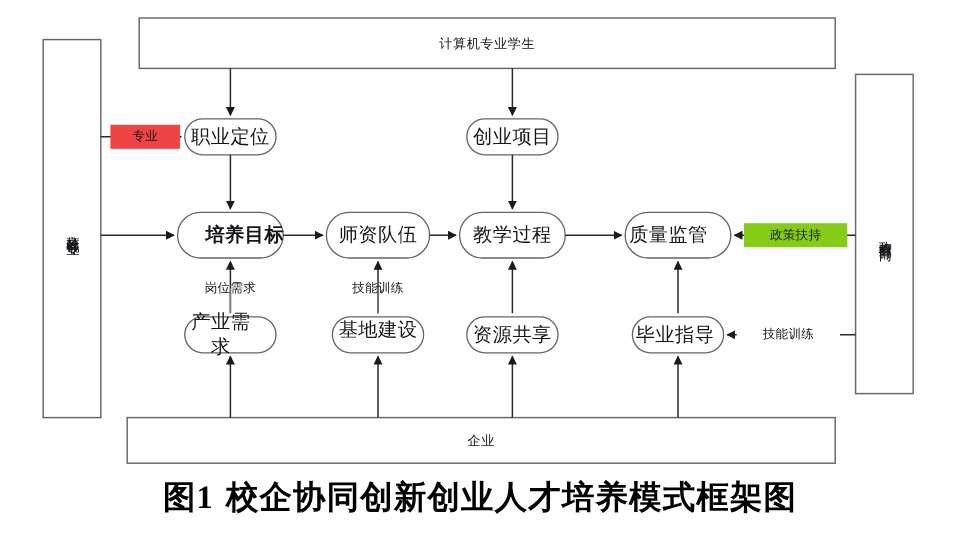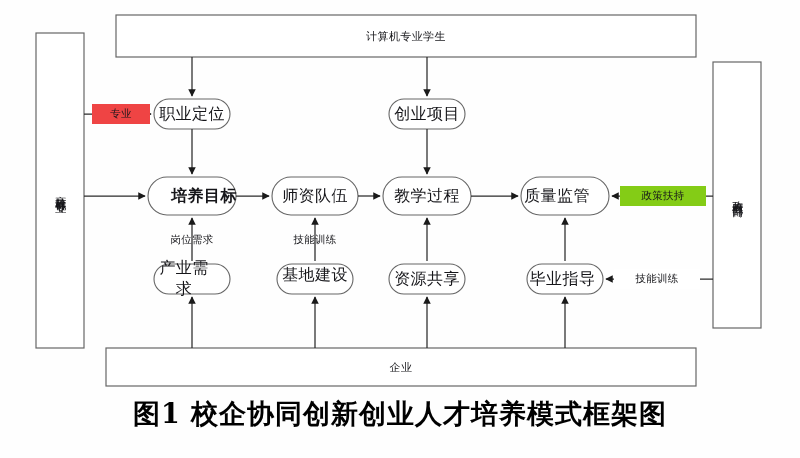--- a/index.html
+++ b/index.html
@@ -59,20 +59,21 @@
     text-align: center;
     font-family: "DejaVu Serif", "Liberation Serif", serif;
     font-size: 27px;
     font-weight: bold;
     color: #000000;
     letter-spacing: 1px;
     white-space: nowrap;
   }
   #caption-index {
     margin-right: 10px;
+    font-family: Liberation Serif, serif;
   }
 </style>
 </head>
 <body>
 
 <div id="figure-root">
 
   <svg id="diagram-svg" width="800" height="458" viewBox="0 0 800 458">
     <defs>
       <marker id="arrow" viewBox="0 0 10 10" refX="9" refY="5" markerWidth="6" markerHeight="6" orient="auto-start-reverse">

